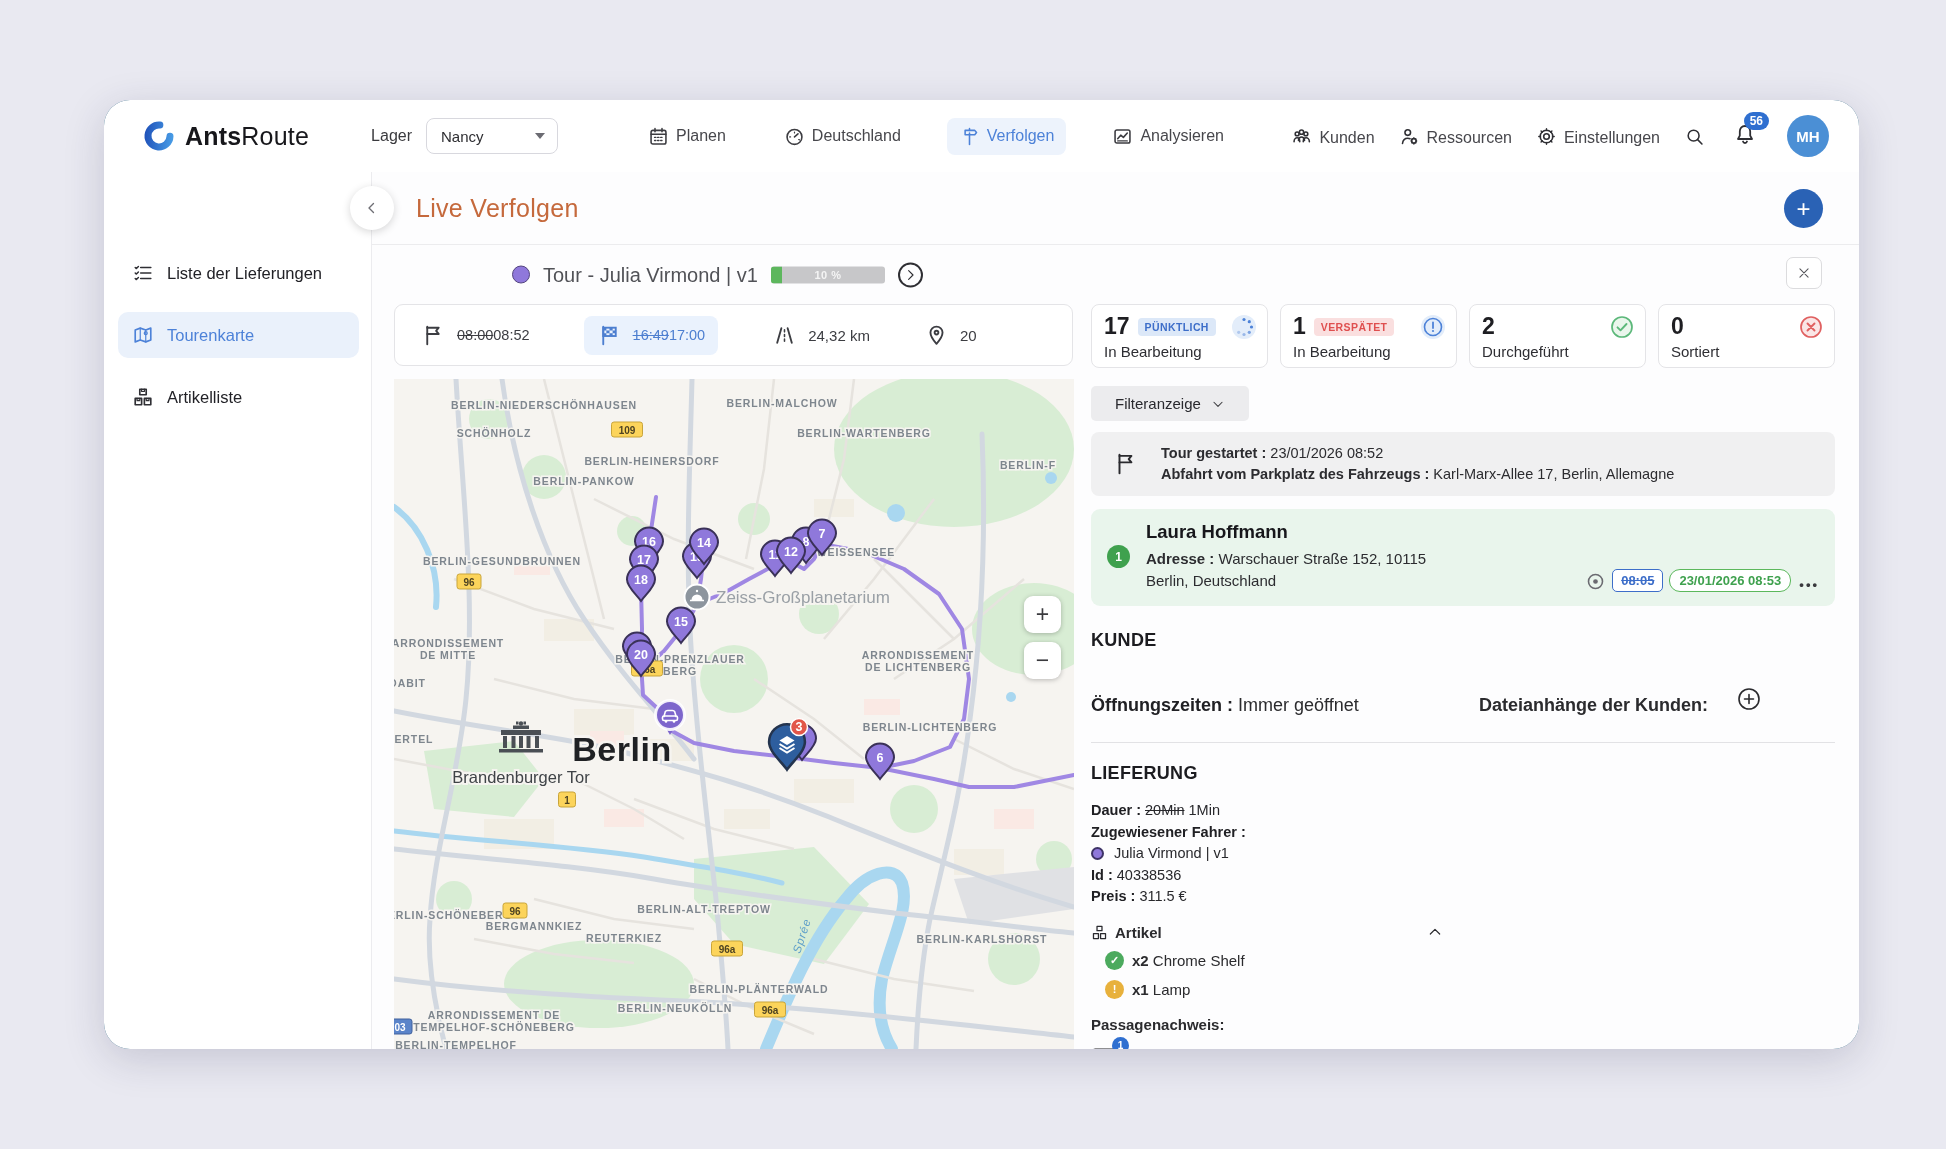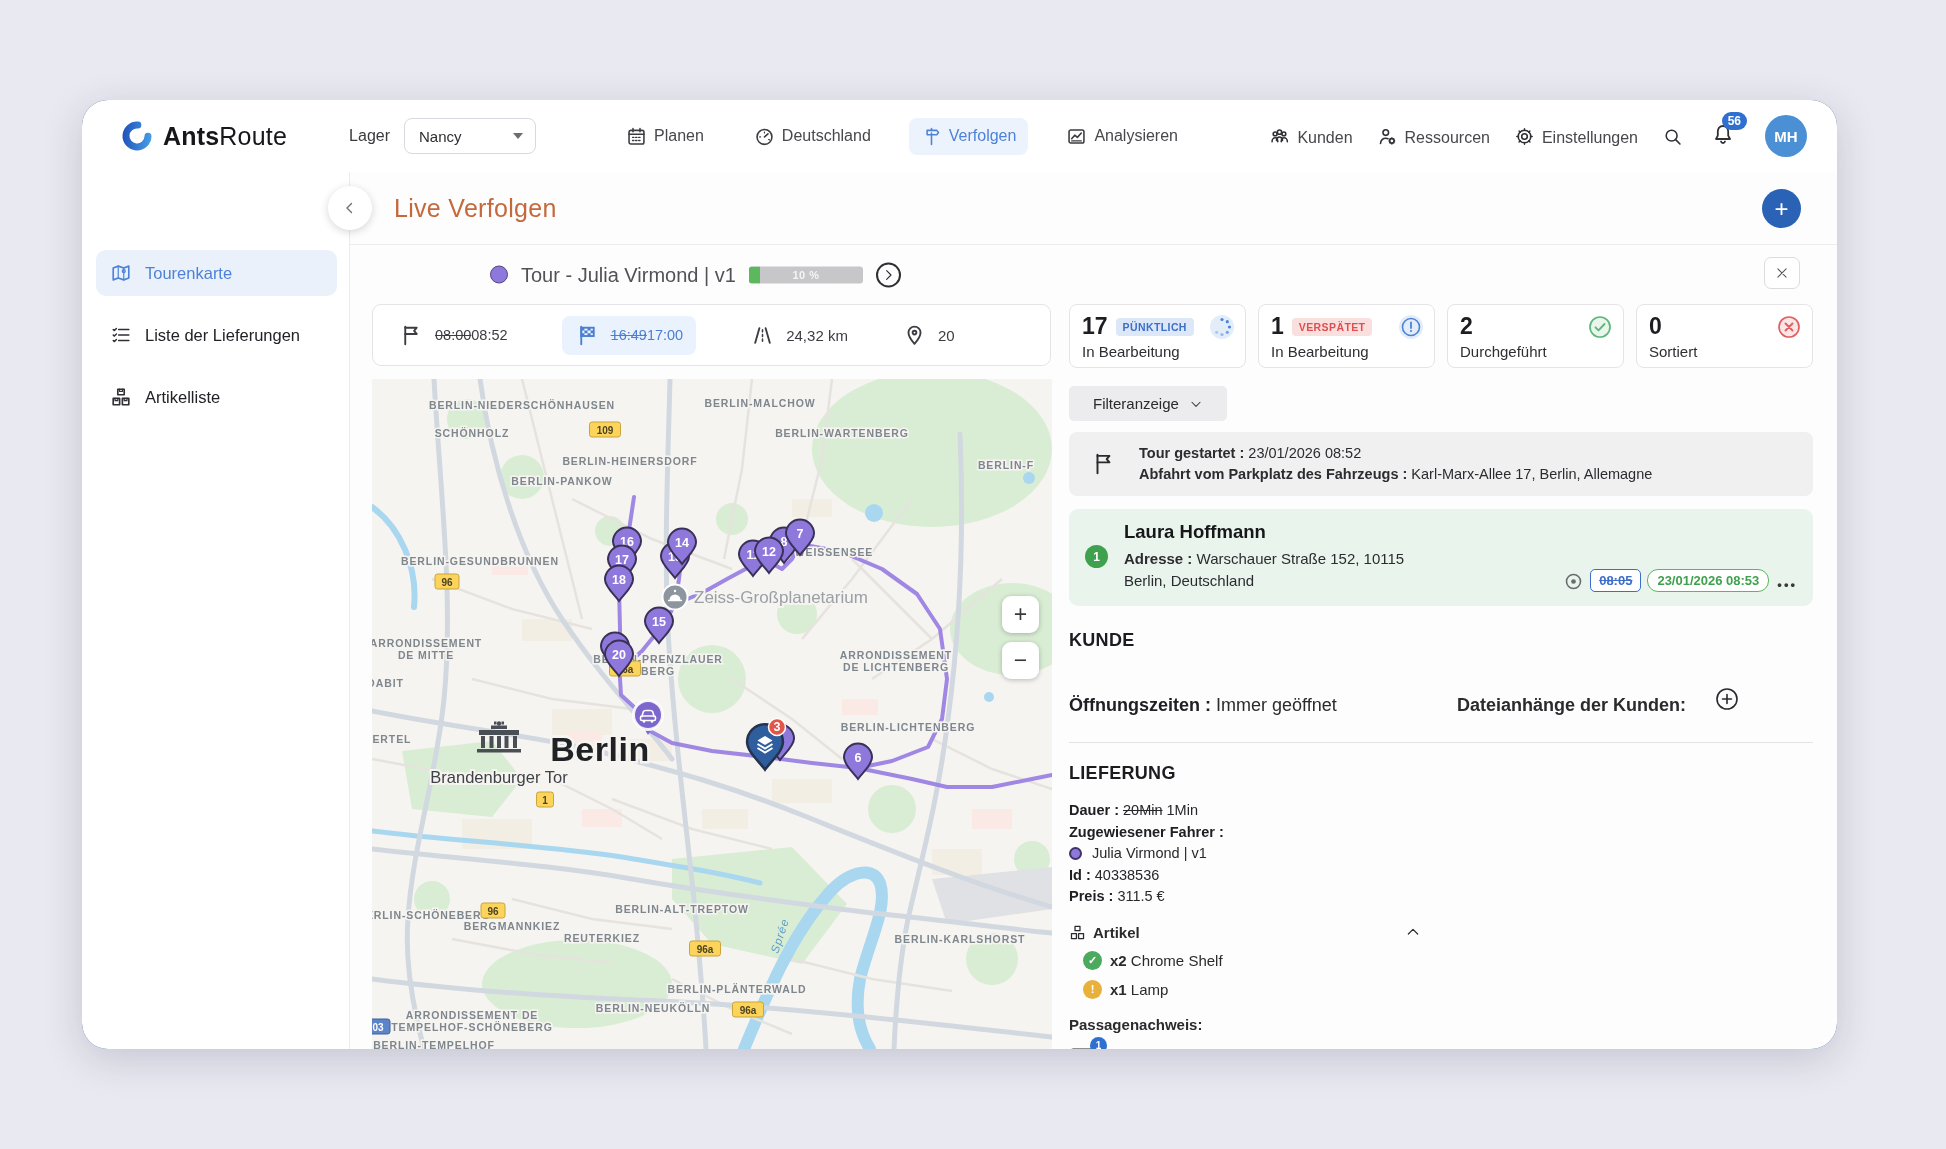--- a/index.html
+++ b/index.html
@@ -1,32 +1,32 @@
 <!DOCTYPE html>
 <html><head>
 <meta charset="utf-8">
 <style>
   * { margin:0; padding:0; box-sizing:border-box; }
   html,body { width:1946px; height:1149px; overflow:hidden; background:#E9E9F1;
     font-family:"Liberation Sans", sans-serif; color:#2B2B2E; }
-  .window { position:absolute; left:82px; top:100px; width:1755px; height:949px;
+  .window { position:absolute; left:104px; top:100px; width:1755px; height:949px;
     background:#0c4a6e; border-radius:26px; box-shadow:0 10px 40px rgba(40,40,80,.18); overflow:hidden; }
 
   
   .navbar { height:72px; display:flex; align-items:center; padding:0 30px 0 38px; background:#fff; }
   .logo { display:flex; align-items:center; gap:9px; }
   .logo-text { font-size:25px; letter-spacing:.2px; color:#17171B; }
   .logo-text b { font-weight:800; }
   .logo-text .lt { font-weight:400; }
   .warehouse { display:flex; align-items:center; gap:14px; margin-left:62px; }
   .warehouse-label { font-size:16px; color:#3A3A3E; }
   .select { width:132px; height:36px; border:1px solid #D8D8DE; border-radius:8px; background:#fff;
     display:flex; align-items:center; justify-content:space-between; padding:0 12px 0 14px; font-size:15px; color:#2E2E32; cursor:pointer;}
   .caret { width:0; height:0; border-left:5px solid transparent; border-right:5px solid transparent; border-top:6px solid #6B6B72; }
-  .nav-center { display:flex; align-items:center; gap:26px; margin-left:78px; }
+  .nav-center { display:flex; align-items:center; gap:34px; margin-left:78px; }
   .nav-item { display:flex; align-items:center; gap:7px; font-size:16px; color:#47474C; padding:8px 12px; border-radius:8px; cursor:pointer; white-space:nowrap;}
   .nav-item svg { width:21px; height:21px; stroke:#3C3C41; }
   .nav-item.active { color:#4D82D8; background:#EDF3FC; }
   .nav-item.active svg { stroke:#4D82D8; }
   .nav-right { display:flex; align-items:center; gap:24px; margin-left:auto; }
   .icon-btn { display:flex; align-items:flex-end; gap:7px; font-size:16px; color:#47474C; cursor:pointer; white-space:nowrap;}
   .icon-btn svg { width:21px; height:21px; stroke:#2F2F34; }
   .bell-wrap { position:relative; cursor:pointer; margin-left:4px;}
   .badge-56 { position:absolute; top:-10px; right:-12px; background:#2F6FD0; color:#fff; font-size:12px; font-weight:700;
     border-radius:10px; padding:2px 6px; }
@@ -239,34 +239,34 @@
           <path d="M12 4c-3.3 0-5.2 2.6-5.2 5.6v4L5 17h14l-1.8-3.4v-4C17.2 6.6 15.3 4 12 4Z"></path>
             <path d="M10 19.5c.3 1 1 1.5 2 1.5s1.7-.5 2-1.5"></path>
         </svg>
         <span class="badge-56">56</span>
       </div>
       <div class="avatar">MH</div>
     </div>
   </div>
 
   <div class="sidebar">
+    <div class="side-item">
+      <svg class="ic" viewBox="0 0 24 24">
+        <path d="M9.5 6h11M9.5 12h11M9.5 18h11"></path>
+          <path d="M3.5 6l1.3 1.2L7 5M3.5 12l1.3 1.2L7 11M3.5 18l1.3 1.2L7 17" stroke-width="1.6"></path>
+      </svg>
+      <span>Liste der Lieferungen</span>
+    </div>
     <div class="side-item active">
       <svg class="ic" viewBox="0 0 24 24">
         <path d="M3.5 6.5 9 4.5l6 2 5.5-2v13L15 19.5l-6-2-5.5 2z"></path>
           <path d="M9 4.5v13M15 6.5v13" stroke-width="1.3"></path>
         <circle cx="15" cy="10" r="1.6" stroke-width="1.4"></circle>
       </svg>
       <span>Tourenkarte</span>
-    </div>
-    <div class="side-item">
-      <svg class="ic" viewBox="0 0 24 24">
-        <path d="M9.5 6h11M9.5 12h11M9.5 18h11"></path>
-          <path d="M3.5 6l1.3 1.2L7 5M3.5 12l1.3 1.2L7 11M3.5 18l1.3 1.2L7 17" stroke-width="1.6"></path>
-      </svg>
-      <span>Liste der Lieferungen</span>
     </div>
     <div class="side-item">
       <svg class="ic" viewBox="0 0 24 24">
         <rect x="8.5" y="3.5" width="7" height="6"></rect>
           <rect x="3.5" y="13.5" width="7" height="7"></rect>
           <rect x="13.5" y="13.5" width="7" height="7"></rect>
         <path d="M10.5 3.5v2.5h3V3.5M5.5 13.5V16h3v-2.5M15.5 13.5V16h3v-2.5" stroke-width="1.3"></path>
       </svg>
       <span>Artikelliste</span>
     </div>

